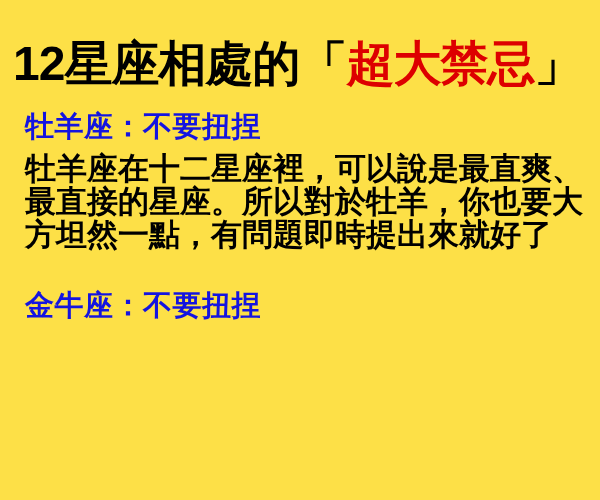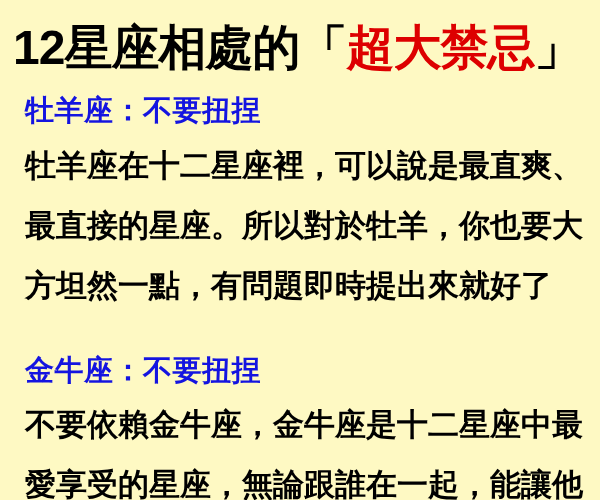--- a/index.html
+++ b/index.html
@@ -6,22 +6,22 @@
   html, body {
     width: 600px;
     height: 500px;
     background: #ffffff;
     overflow: hidden;
     font-family: "Liberation Sans", "DejaVu Sans", sans-serif;
   }
   .poster {
     width: 600px;
     height: 500px;
-    background: #fef9c3;
-    padding: 16px 8px 0 13px;
+    background: #fde047;
+    padding: 32px 8px 0 13px;
   }
   .title {
     font-size: 48px;
     font-weight: 800;
     color: #000000;
     line-height: 1.32;
     letter-spacing: -1px;
     white-space: nowrap;
   }
   .title .highlight {
@@ -37,21 +37,21 @@
     font-weight: 800;
     color: #1414e0;
     line-height: 1.25;
     letter-spacing: 0.5px;
   }
   .section-body {
     margin-top: 7px;
     font-size: 31px;
     font-weight: 800;
     color: #000000;
-    line-height: 60px;
+    line-height: 33px;
     letter-spacing: 0px;
     white-space: pre-line;
   }
 </style>
 </head>
 <body>
 
 <div class="poster">
 
   <div class="title">
@@ -60,18 +60,15 @@
 
   <div class="section section-aries">
     <div class="section-heading">牡羊座：不要扭捏</div>
     <div class="section-body">牡羊座在十二星座裡，可以說是最直爽、
 最直接的星座。所以對於牡羊，你也要大
 方坦然一點，有問題即時提出來就好了</div>
   </div>
 
   <div class="section section-taurus">
     <div class="section-heading">金牛座：不要扭捏</div>
-    <div class="section-body">不要依賴金牛座，金牛座是十二星座中最
-愛享受的星座，無論跟誰在一起，能讓他
-感到平靜且安穩，他就會長期的保持。</div>
   </div>
 
 </div>
 
 </body></html>

